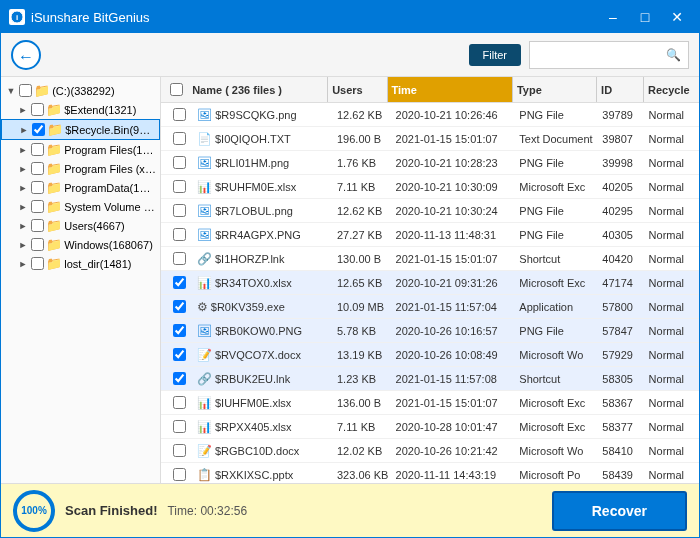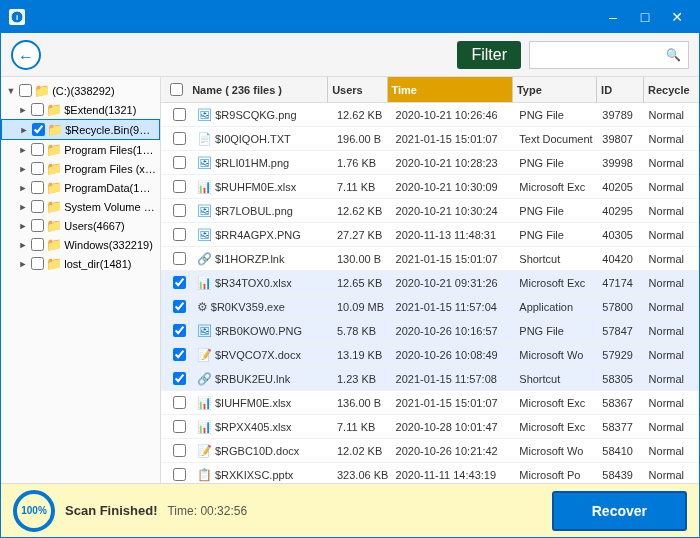--- a/index.html
+++ b/index.html
@@ -13,21 +13,21 @@
     .title-icon { width: 16px; height: 16px; background: #fff; border-radius: 2px; display: flex; align-items: center; justify-content: center; }
     .title-icon svg { width: 14px; height: 14px; }
     .title-text { font-size: 13px; font-weight: 500; }
     .title-controls { display: flex; gap: 4px; }
     .title-btn { width: 28px; height: 24px; display: flex; align-items: center; justify-content: center; cursor: pointer; color: white; font-size: 14px; border: none; background: transparent; }
     
     
     .toolbar { height: 44px; background: #f5f5f5; border-bottom: 1px solid #ddd; display: flex; align-items: center; padding: 0 10px; gap: 8px; flex-shrink: 0; }
     .back-btn { width: 30px; height: 30px; border-radius: 50%; border: 2px solid #0078d7; display: flex; align-items: center; justify-content: center; cursor: pointer; color: #0078d7; font-size: 16px; background: white; }
     .toolbar-spacer { flex: 1; }
-    .filter-btn { background: #14532d; color: white; border: none; padding: 5px 14px; border-radius: 3px; cursor: pointer; font-size: 16px; }
+    .filter-btn { background: #0c4a6e; color: white; border: none; padding: 5px 14px; border-radius: 3px; cursor: pointer; font-size: 11px; }
     .search-box { display: flex; align-items: center; border: 1px solid #ccc; background: white; height: 28px; width: 160px; }
     .search-input { border: none; outline: none; padding: 0 6px; font-size: 12px; width: 130px; }
     .search-icon { padding: 0 6px; color: #555; cursor: pointer; }
     
     
     .main-content { display: flex; flex: 1; overflow: hidden; }
     
     
     .sidebar { width: 160px; border-right: 1px solid #ddd; overflow-y: auto; background: #fafafa; flex-shrink: 0; padding: 4px 0; }
     .tree-item { padding: 2px 4px; cursor: pointer; white-space: nowrap; overflow: hidden; text-overflow: ellipsis; display: flex; align-items: center; gap: 2px; }
@@ -91,20 +91,21 @@
 <div class="window">
 
   <div class="title-bar">
     <div class="title-bar-left">
       <div class="title-icon">
         <svg viewBox="0 0 14 14" fill="none">
           <circle cx="7" cy="7" r="6" fill="#0078d7" stroke="white" stroke-width="1"></circle>
           <text x="7" y="10" text-anchor="middle" fill="white" font-size="8" font-weight="bold">i</text>
         </svg>
       </div>
+      <span class="title-text">iSunshare BitGenius</span>
     </div>
     <div class="title-controls">
       <button class="title-btn">–</button>
       <button class="title-btn">□</button>
       <button class="title-btn close">✕</button>
     </div>
   </div>
 
   <div class="toolbar">
     <div class="back-btn">←</div>
@@ -166,21 +167,21 @@
       <div class="tree-item child-item">
         <span class="tree-toggle">►</span>
         <input type="checkbox" class="tree-checkbox" style="">
         <span class="folder-icon">📁</span>
         <span class="item-label">Users(4667)</span>
       </div>
       <div class="tree-item child-item">
         <span class="tree-toggle">►</span>
         <input type="checkbox" class="tree-checkbox" style="">
         <span class="folder-icon">📁</span>
-        <span class="item-label">Windows(332219)</span>
+        <span class="item-label">Windows(168067)</span>
       </div>
       <div class="tree-item child-item">
         <span class="tree-toggle">►</span>
         <input type="checkbox" class="tree-checkbox" style="">
         <span class="folder-icon">📁</span>
         <span class="item-label">lost_dir(1481)</span>
       </div>
     </div>
 
     <div class="file-panel">

